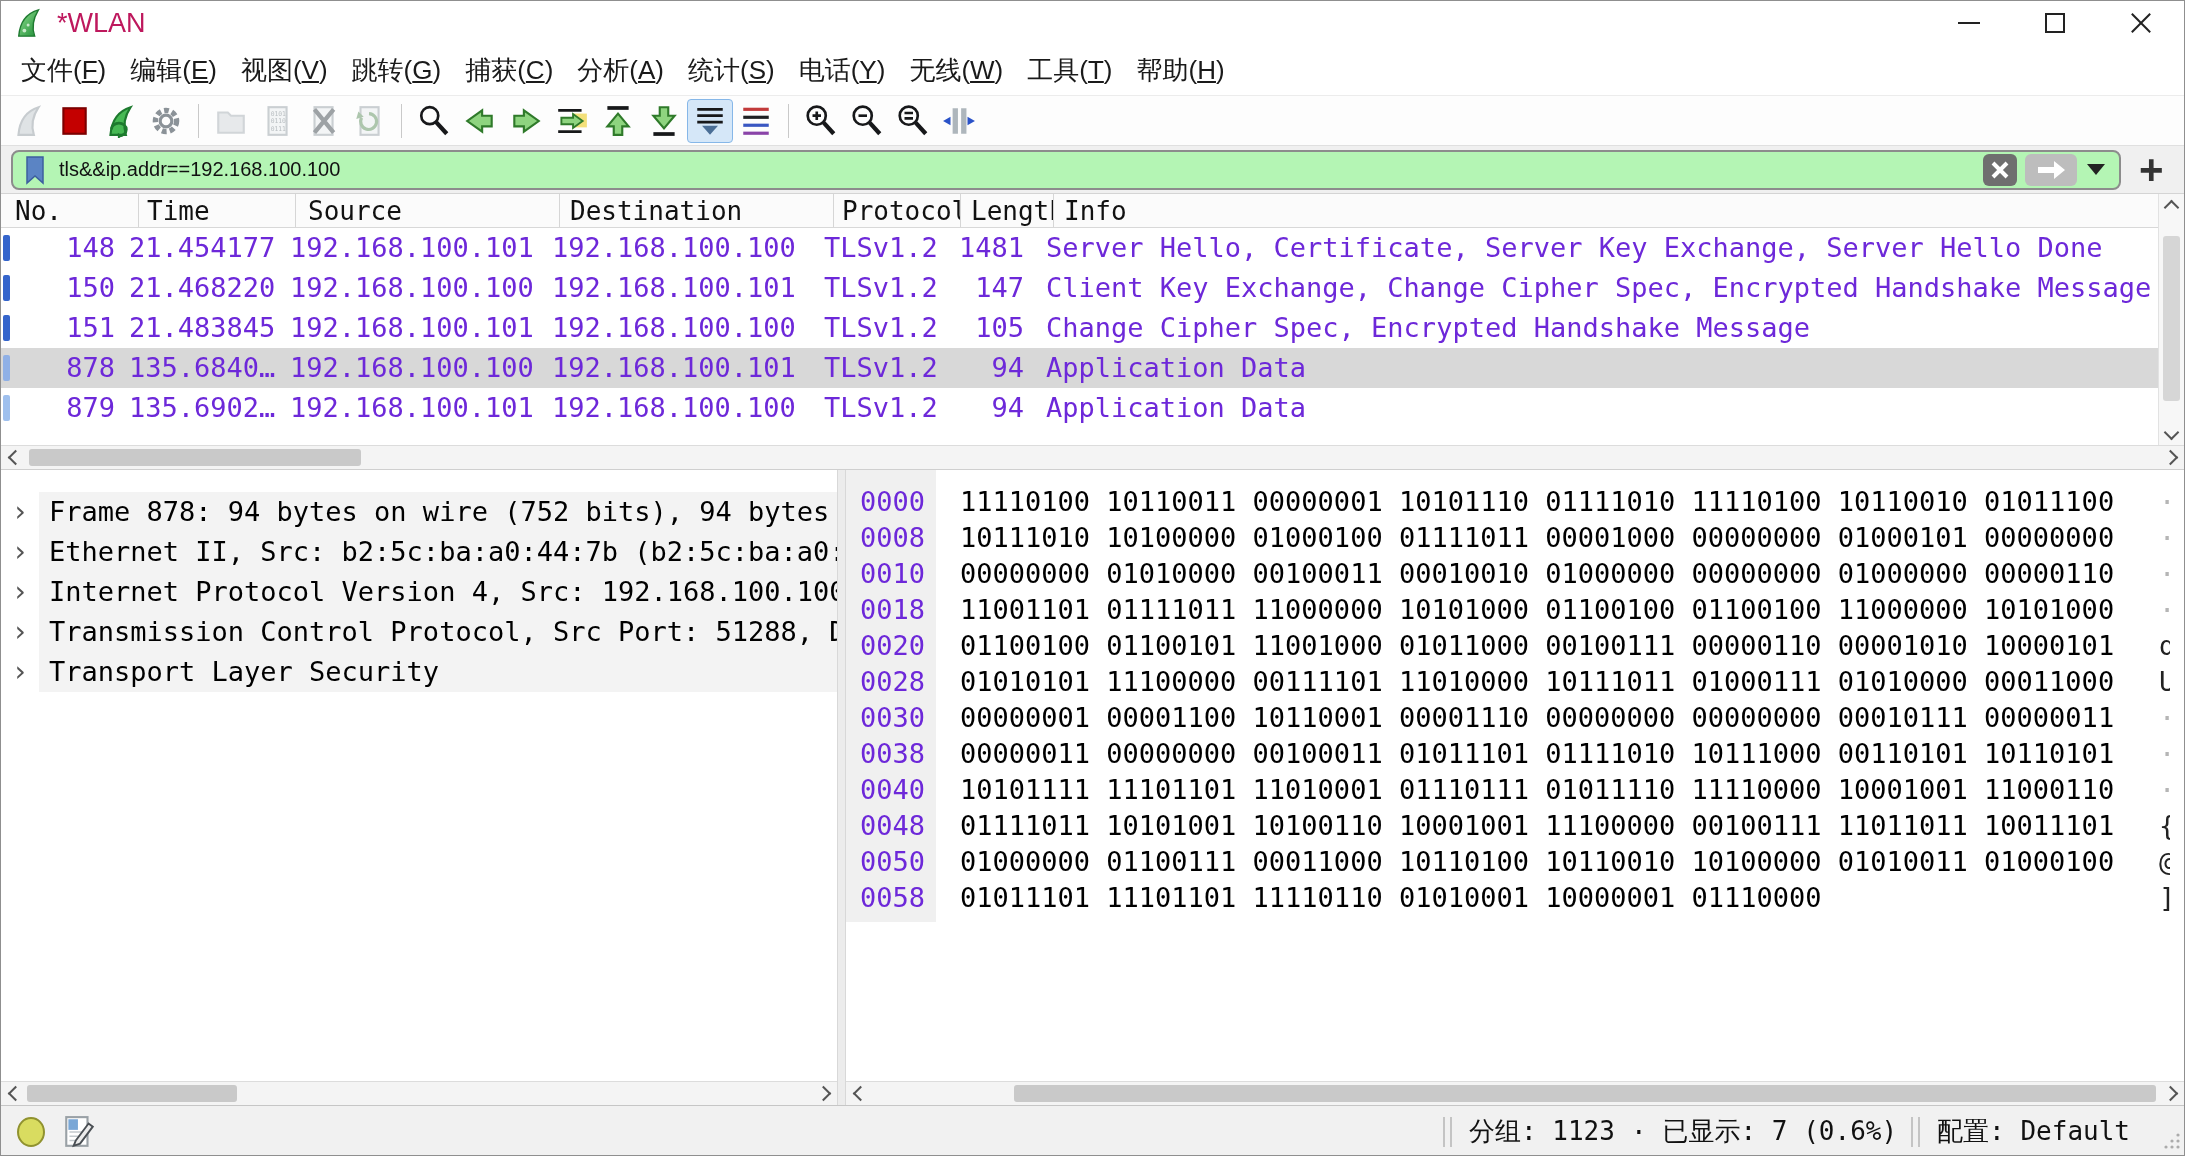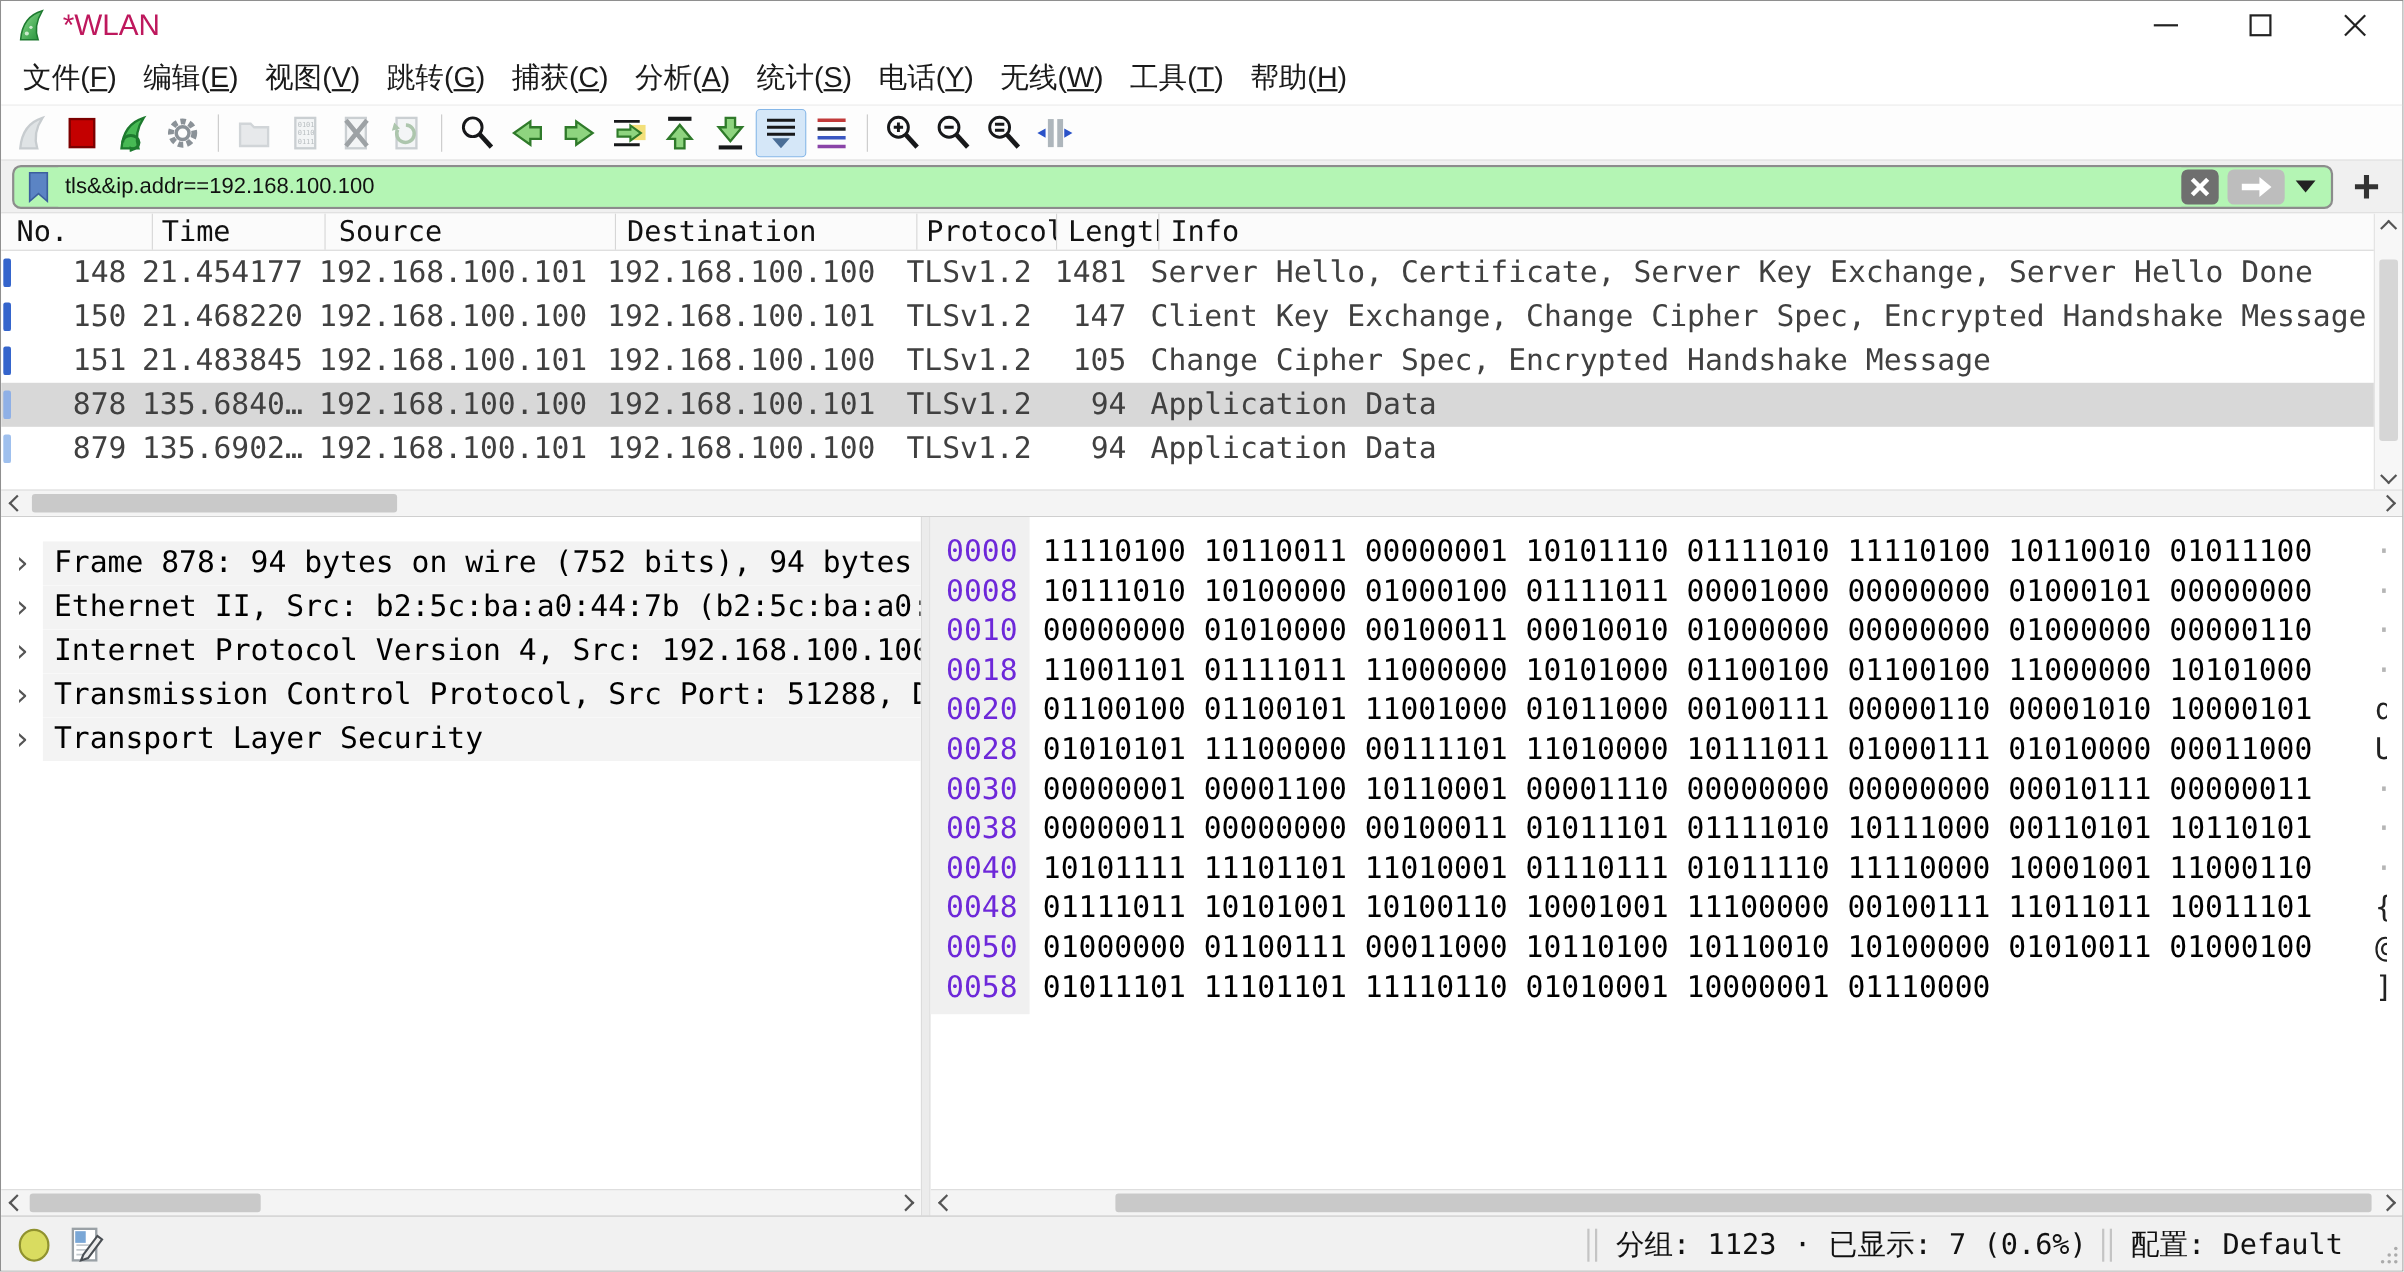--- a/index.html
+++ b/index.html
@@ -37,21 +37,21 @@
 .bookmark{margin:0 6px 0 10px;flex:0 0 auto;display:flex}
 .filter-clear{width:34px;height:32px;background:#6f6f6f;border-radius:6px;display:flex;align-items:center;justify-content:center;margin-right:8px;flex:0 0 auto}
 .filter-apply{width:52px;height:32px;background:#bdbdbd;border-radius:6px;display:flex;align-items:center;justify-content:center;margin-right:10px;flex:0 0 auto}
 .filter-drop{width:0;height:0;border-left:9px solid transparent;border-right:9px solid transparent;border-top:11px solid #222;margin-right:14px;flex:0 0 auto}
 .filter-add{margin-left:18px;font-family:"Liberation Sans",sans-serif;font-size:42px;font-weight:bold;color:#333;line-height:40px}
 
 
 .packet-list{height:252px;position:relative;border-top:1px solid #d4d4d4;background:#fff;overflow:hidden}
 .pl-header{display:flex;height:34px;line-height:34px;font-size:26px;background:#fbfbfb;border-bottom:1px solid #d8d8d8;color:#111}
 .pl-header .hcell{border-right:1px solid #d6d6d6;white-space:nowrap;overflow:hidden}
-.pl-row{display:flex;height:40px;line-height:40px;font-size:27px;color:#404040;position:relative;white-space:nowrap}
+.pl-row{display:flex;height:40px;line-height:40px;font-size:27px;color:#6d28d9;position:relative;white-space:nowrap}
 .pl-row.selected{background:#d8d8d8}
 .cell{white-space:nowrap;overflow:hidden;flex:0 0 auto}
 .c-no{width:120px;text-align:right;padding-right:6px}
 .h-no{width:138px;padding-left:14px}
 .c-time,.h-time{width:157px;padding-left:8px}
 .c-src,.h-src{width:264px;padding-left:12px}
 .c-dst,.h-dst{width:274px;padding-left:10px}
 .c-proto,.h-proto{width:127px;padding-left:8px}
 .c-len{width:93px;text-align:right;padding-right:12px}
 .h-len{width:93px;padding-left:10px}
@@ -77,21 +77,21 @@
 .splitter{width:9px;background:#ececec;border-left:1px solid #d8d8d8;border-right:1px solid #d8d8d8}
 .right-pane{flex:1;position:relative;background:#fff;overflow:hidden}
 .details-rows{padding-top:22px}
 .det-row{display:flex;height:40px;line-height:40px;white-space:nowrap;overflow:hidden}
 .det-chev{width:38px;background:#fff;color:#555;font-size:28px;text-align:center;flex:0 0 auto}
 .det-text{flex:1;background:#f3f3f3;padding-left:10px;font-size:27px;color:#000;overflow:hidden;white-space:nowrap}
 .offset-strip{position:absolute;left:0;top:0;width:90px;height:452px;background:#f0f0f0}
 .bytes-rows{position:relative;padding-top:14px}
 .byte-row{height:36px;line-height:36px;position:relative;white-space:nowrap;font-size:27px}
 .b-off{display:inline-block;width:90px;padding-left:14px;color:#6d28d9}
-.b-bits{margin-left:12px;color:#000}
+.b-bits{margin-left:24px;color:#000}
 .b-ascii{position:absolute;left:1313px;top:0;width:11px;overflow:hidden;color:#222}
 .b-ascii.dim{color:#b5b5b5}
 .pane-hscroll{position:absolute;left:0;right:0;bottom:0}
 
 
 .statusbar{height:52px;display:flex;align-items:center;background:#f1f1f1;border-top:1px solid #c6c6c6;padding:0 14px;position:relative}
 .sb-filename{font-size:27px;color:#111;margin-left:26px}
 .sb-spacer{flex:1}
 .sb-sep{width:2px;height:30px;background:#c4c4c4;box-shadow:7px 0 0 #c4c4c4;margin:0 24px 0 14px}
 .sb-text{font-family:"DejaVu Sans Mono","Liberation Sans",sans-serif;font-size:26px;color:#111;white-space:nowrap}

